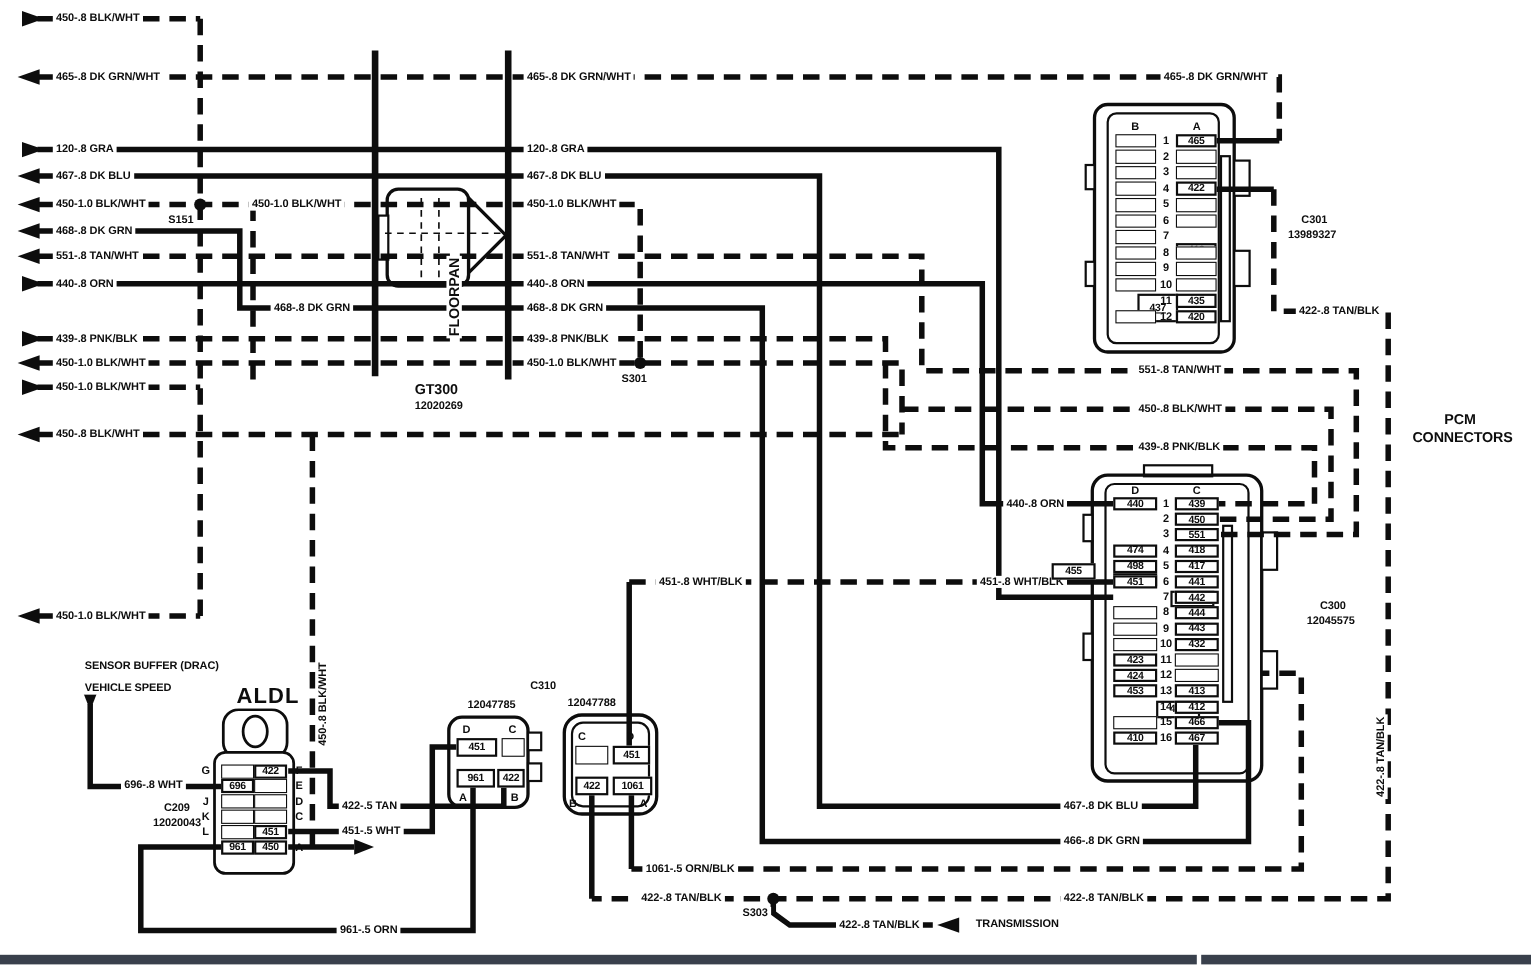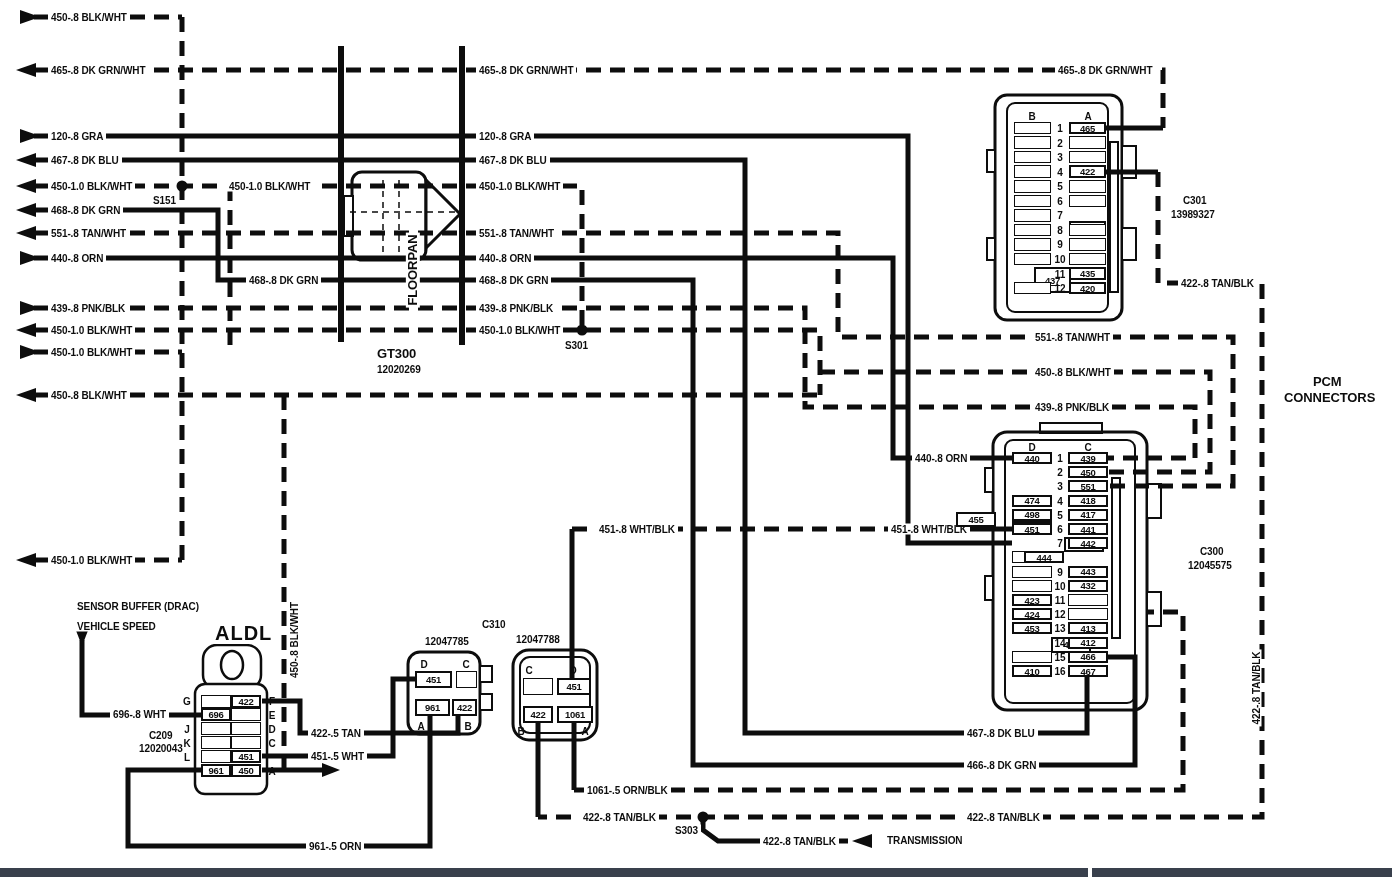--- a/index.html
+++ b/index.html
@@ -237,21 +237,21 @@
     <div class="num" style="left: 1052px; top: 514.8px; width: 16px;">5</div>
     <div class="cell f" style="left: 1068px; top: 508.8px; width: 40px; height: 12px;">417</div>
     <div class="cell f" style="left: 1012px; top: 523px; width: 40px; height: 12px;">451</div>
     <div class="num" style="left: 1052px; top: 529px; width: 16px;">6</div>
     <div class="cell f" style="left: 1068px; top: 523px; width: 40px; height: 12px;">441</div>
     <div class="cell f" style="left: 1064px; top: 537.2px; width: 40px; height: 15px;">120</div>
     <div class="num" style="left: 1052px; top: 543.2px; width: 16px;">7</div>
     <div class="cell f" style="left: 1068px; top: 537.2px; width: 40px; height: 12px;">442</div>
     <div class="cell" style="left: 1012px; top: 551.4px; width: 40px; height: 12px;"></div>
     <div class="num" style="left: 1052px; top: 557.4px; width: 16px;">8</div>
-    <div class="cell f" style="left: 1024px; top: 551.4px; width: 40px; height: 12px;">444</div>
+    <div class="cell f" style="left: 1068px; top: 551.4px; width: 40px; height: 12px;">444</div>
     <div class="cell" style="left: 1012px; top: 565.6px; width: 40px; height: 12px;"></div>
     <div class="num" style="left: 1052px; top: 571.6px; width: 16px;">9</div>
     <div class="cell f" style="left: 1068px; top: 565.6px; width: 40px; height: 12px;">443</div>
     <div class="cell" style="left: 1012px; top: 579.8px; width: 40px; height: 12px;"></div>
     <div class="num" style="left: 1052px; top: 585.8px; width: 16px;">10</div>
     <div class="cell f" style="left: 1068px; top: 579.8px; width: 40px; height: 12px;">432</div>
     <div class="cell f" style="left: 1012px; top: 594px; width: 40px; height: 12px;">423</div>
     <div class="num" style="left: 1052px; top: 600px; width: 16px;">11</div>
     <div class="cell" style="left: 1068px; top: 594px; width: 40px; height: 12px;"></div>
     <div class="cell f" style="left: 1012px; top: 608.2px; width: 40px; height: 12px;">424</div>

